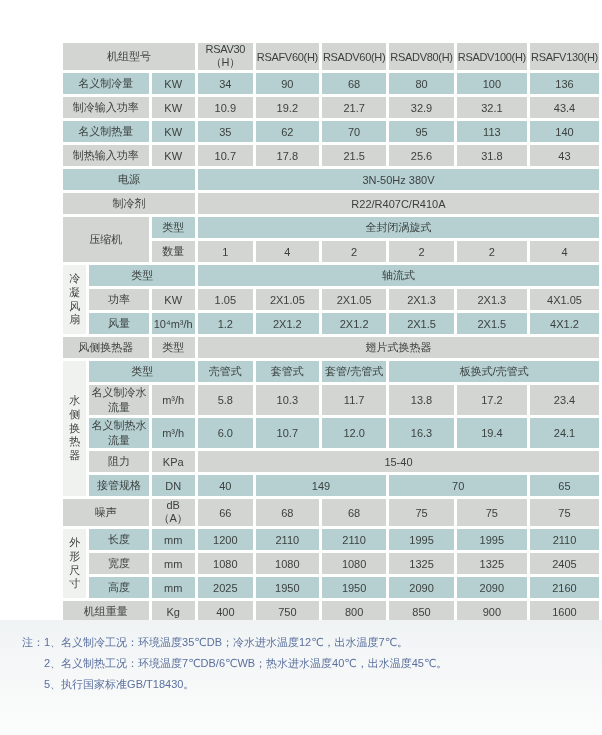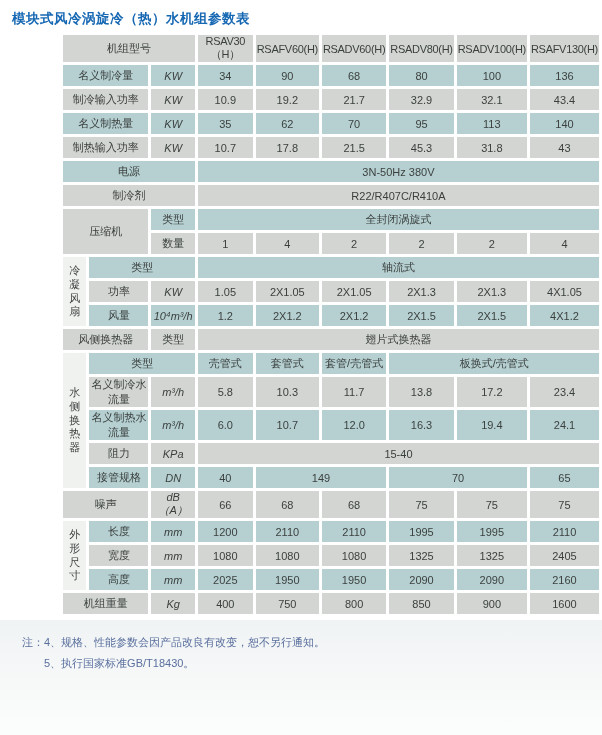--- a/index.html
+++ b/index.html
@@ -10,58 +10,57 @@
     background:#fff;
     font-family:"Liberation Sans","DejaVu Sans",sans-serif;
     overflow:hidden;
   }
   .page-title {
     position:absolute; left:12px; top:10px;
     font-size:13.5px; font-weight:bold; color:#1668b3;
     letter-spacing:0.5px;
   }
   table.spec {
-    position:absolute; left:30px; top:32px;
+    position:absolute; left:30px; top:40px;
     border-collapse:separate; border-spacing:3px;
     table-layout:fixed;
     margin-left:30px;
   }
   table.spec td {
     height:21px;
     text-align:center; vertical-align:middle;
     font-size:11px; color:#3b403f;
     padding:0 1px;
     overflow:hidden;
   }
   tr.t td { background:#b6d0d2; }
   tr.g td { background:#d2d5d1; }
   td.hdr { font-size:10px; letter-spacing:-0.3px; }
   td.grp {
     background:#f0f2ef !important;
     white-space:pre-line; line-height:1.25;
   }
   td.grp2 { background:#d2d5d1 !important; }
-  td.unit { font-size:10.5px;font-style:italic; }
+  td.unit { font-size:10.5px; }
   .notes {
     position:absolute; left:0; top:620px; width:602px; height:115px;
     background:linear-gradient(180deg,#f0f3f4 0%,#fbfcfc 90%);
     padding:12px 0 0 22px;
     display:flex; align-items:flex-start;
     color:#5a6f9e; font-size:11px;
   }
   .notes .prefix { line-height:21px; }
   .notes ul { list-style:none; }
   .notes li { line-height:21px; white-space:nowrap; }
 </style>
 </head>
 <body>
 
 <div class="page">
 
-  <div class="page-title">模块式风冷涡旋冷（热）水机组参数表</div>
 
   <table class="spec">
     <colgroup>
       <col style="width:26px">
         <col style="width:70px">
         <col style="width:44px">
       <col style="width:58px">
         <col style="width:61px">
         <col style="width:64px">
       <col style="width:64px">
@@ -112,21 +111,21 @@
       <td>113</td>
       <td>140</td>
     </tr>
 
     <tr class="g">
       <td colspan="2">制热输入功率</td>
       <td class="unit">KW</td>
       <td>10.7</td>
       <td>17.8</td>
       <td>21.5</td>
-      <td>45.3</td>
+      <td>25.6</td>
       <td>31.8</td>
       <td>43</td>
     </tr>
 
     <tr class="t">
       <td colspan="3">电源</td>
       <td colspan="6">3N-50Hz 380V</td>
     </tr>
 
     <tr class="g">
@@ -290,18 +289,19 @@
       <td>850</td>
       <td>900</td>
       <td>1600</td>
     </tr>
   </tbody>
     </table>
 
   <div class="notes">
     <span class="prefix">注：</span>
     <ul>
-      <li>4、规格、性能参数会因产品改良有改变，恕不另行通知。</li>
+      <li>1、名义制冷工况：环境温度35℃DB；冷水进水温度12℃，出水温度7℃。</li>
+      <li>2、名义制热工况：环境温度7℃DB/6℃WB；热水进水温度40℃，出水温度45℃。</li>
       <li>5、执行国家标准GB/T18430。</li>
     </ul>
   </div>
 
 </div>
 
 </body></html>

